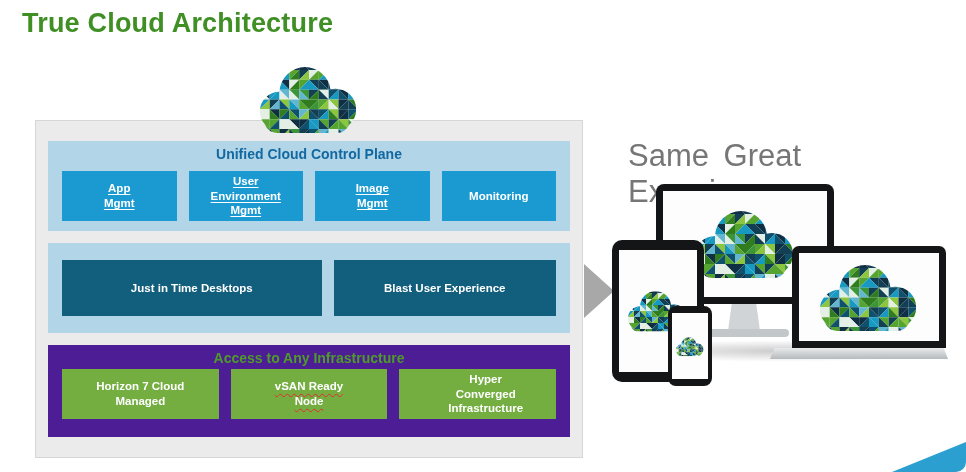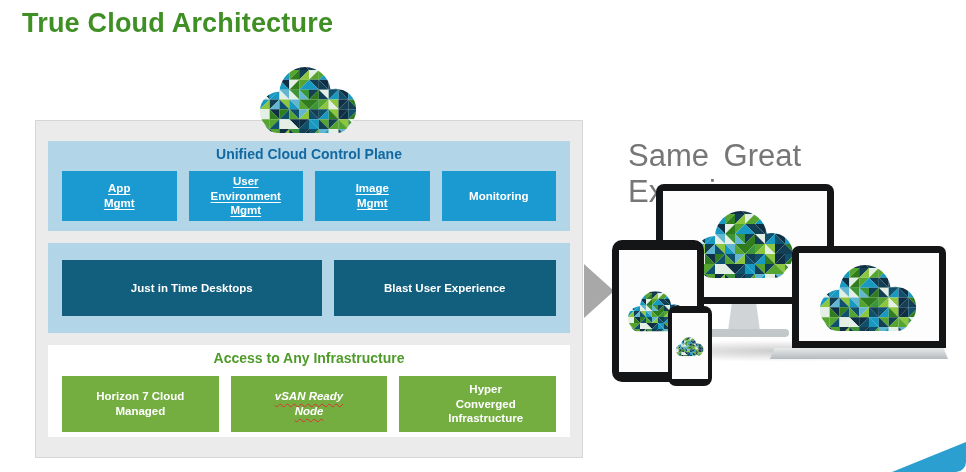--- a/index.html
+++ b/index.html
@@ -6,36 +6,36 @@
   .stage {position:relative; width:966px; height:472px; background:#ffffff; overflow:hidden;border-radius:10px;}
 
   
   .title {position:absolute; left:22px; top:8px; margin:0; font-size:27px; font-weight:bold; color:#3f8f25; letter-spacing:.2px;}
 
   
   .panel {position:absolute; left:35px; top:120px; width:548px; height:338px; background:#ebebeb; border:1px solid #d6d6d6; box-sizing:border-box;}
   .band {position:absolute; left:12px; width:522px; box-sizing:border-box;}
   .band.b1 {top:20px; height:90px; background:#b2d5e7;}
   .band.b2 {top:122px; height:90px; background:#b2d5e7;}
-  .band.b3 {top:224px; height:92px; background:#ffffff;}
+  .band.b3 {top:224px; height:92px; background:#4c1d95;}
   .band-title {text-align:center; font-weight:bold; font-size:14px; padding-top:5px;}
   .bt-blue {color:#1268a0;}
   .bt-green {color:#4f9b2a;}
   .boxes {position:absolute; left:14px; right:14px; display:flex; gap:12px;}
   .b1 .boxes {top:30px; height:50px;}
   .b2 .boxes {top:17px; height:56px;}
-  .b3 .boxes {top:31px; height:56px;}
+  .b3 .boxes {top:24px; height:50px;}
   .box {flex:1; display:flex; align-items:center; justify-content:center; text-align:center;
         color:#fff; font-weight:bold; font-size:11.5px; line-height:1.3; padding:2px; box-sizing:border-box;}
   .box.blue {background:#1b9ad2;}
   .box.dark {background:#115e7d;}
   .box.green {background:#74ae41;}
   .box.jit {flex:1.17;}
   .lbl {display:inline-block;}
-  .w40{max-width:40px;} .w48{max-width:48px;} .w80{max-width:80px;font-style:italic;} .w84{max-width:84px;} .w90{max-width:90px;margin-left:16px;} .w112{max-width:112px;}
+  .w40{max-width:40px;} .w48{max-width:48px;} .w80{max-width:80px;} .w84{max-width:84px;} .w90{max-width:90px;margin-left:16px;} .w112{max-width:112px;}
   .u {text-decoration:underline; text-underline-offset:2px; text-decoration-thickness:1px;}
   .wavy {text-decoration:underline wavy #e03030; text-underline-offset:3px; text-decoration-thickness:1px;}
 
   
   .main-cloud {position:absolute; left:250px; top:60px; width:118px; height:79px; z-index:5;}
 
   
   .arrow {position:absolute; left:584px; top:264px; width:0; height:0;
           border-top:27px solid transparent; border-bottom:27px solid transparent; border-left:30px solid #a8a8a8;}
 

